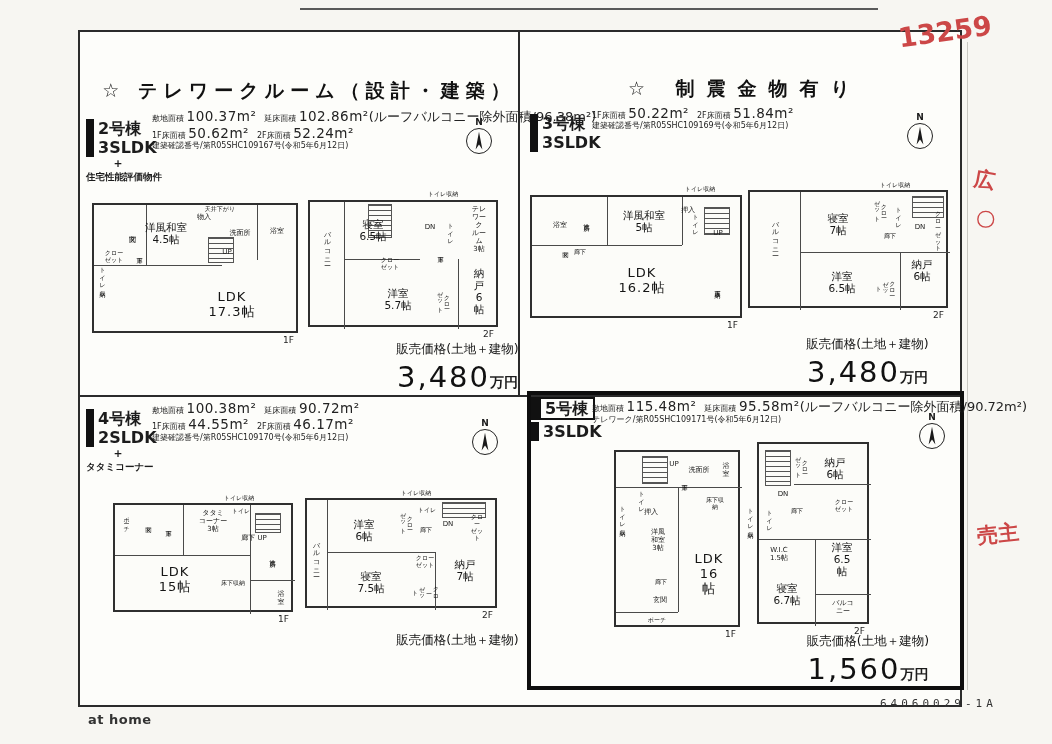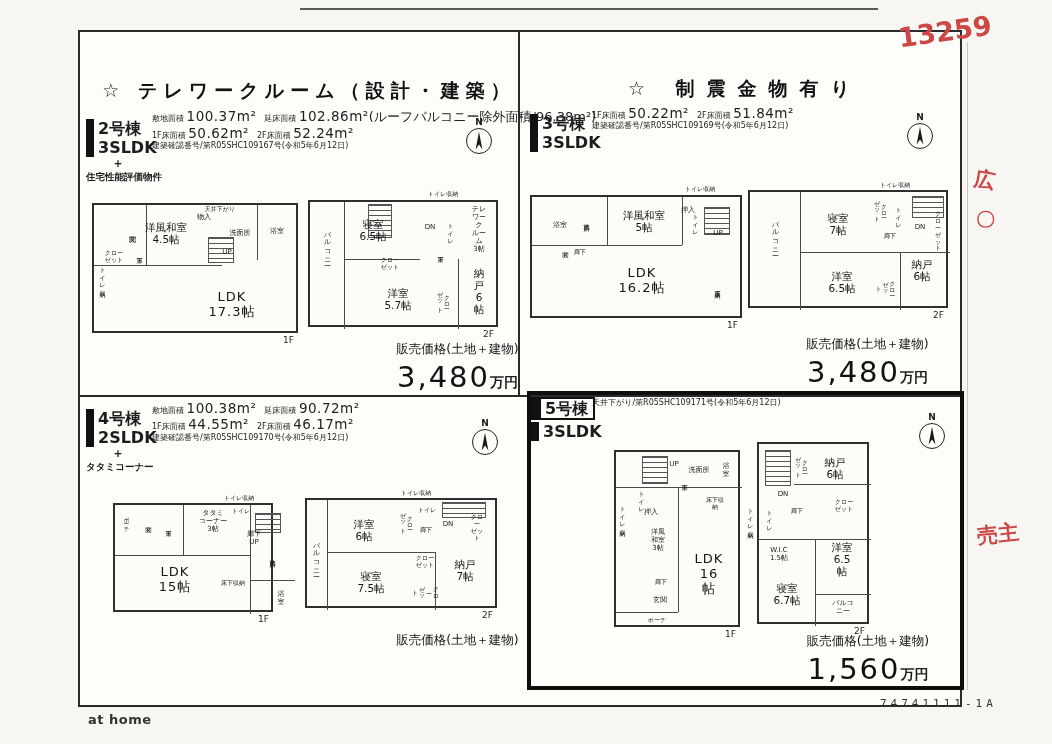--- a/index.html
+++ b/index.html
@@ -210,21 +210,21 @@
 </div>
 <div class="abs compass" style="left:468px;top:419px">
   <div class="compass-n">N</div>
   <div class="compass-circle">
       <svg width="22" height="22" viewBox="0 0 26 26">
         <polygon points="13,2 17,23 13,17 9,23" fill="#1a1a1a"></polygon>
       </svg>
     </div>
 </div>
 
-<div class="plan" style="left:113px;top:503px;width:160px;height:109px">
+<div class="plan" style="left:113px;top:503px;width:180px;height:109px">
   <div class="wline" style="left:0;top:50px;width:135px;height:1px"></div>
   <div class="wline" style="left:68px;top:0;width:1px;height:50px"></div>
   <div class="wline" style="left:135px;top:0;width:1px;height:109px"></div>
   <div class="wline" style="left:135px;top:75px;width:45px;height:1px"></div>
   <div class="stairs" style="left:140px;top:8px;width:26px;height:20px"></div>
   <span class="room vert tiny" style="left:11px;top:16px">ポーチ</span>
   <span class="room vert tiny" style="left:33px;top:17px">玄関</span>
   <span class="room vert tiny" style="left:53px;top:21px">廊下</span>
   <span class="room sm" style="left:98px;top:16px">タタミ
 コーナー
@@ -270,21 +270,22 @@
 <div class="abs price-block" style="left:335px;top:632px;width:245px">
   <div class="price-label">販売価格(土地＋建物)</div>
 </div>
 
 <div class="abs unit5box"></div>
 <div class="abs" style="left:531px;top:397px">
   <span class="name-box"><span class="name-line">5号棟</span></span>
   <span class="name-line" style="margin-top:2px">3SLDK</span>
 </div>
 <div class="abs specs" style="left:592px;top:399px">
-  <div class="spec-line">天井下がり/第R05SHC109171号(令和5年6月12日)</div>
+  <div class="spec-line"><span>敷地面積</span> <span class="spec-val">115.48m²</span>　<span>延床面積</span> <span class="spec-val">95.58m²</span><span class="spec-note">(ルーフバルコニー除外面積/90.72m²)</span></div>
+  <div class="spec-line">テレワーク/第R05SHC109171号(令和5年6月12日)</div>
 </div>
 <div class="abs compass" style="left:915px;top:413px">
   <div class="compass-n">N</div>
   <div class="compass-circle">
       <svg width="22" height="22" viewBox="0 0 26 26">
         <polygon points="13,2 17,23 13,17 9,23" fill="#1a1a1a"></polygon>
       </svg>
     </div>
 </div>
 
@@ -337,18 +338,18 @@
   <span class="room sm" style="left:84px;top:163px">バルコニー</span>
   <span class="floor-tag">2F</span>
 </div>
 
 <div class="abs price-block" style="left:778px;top:633px;width:180px">
   <div class="price-label">販売価格(土地＋建物)</div>
   <div class="price-row"><span class="price-val">1,560</span><span class="price-unit">万円</span></div>
 </div>
 
 <div class="abs logo" style="left:88px;top:712px">at home</div>
-<div class="abs code" style="left:880px;top:697px">74741111-1A</div>
+<div class="abs code" style="left:880px;top:697px">64060029-1A</div>
 
 <div class="abs hand" style="left:898px;top:16px;font-size:27px;transform:rotate(-8deg)">13259</div>
 <div class="abs hand" style="left:974px;top:166px;font-size:21px;transform:rotate(10deg)">広</div>
 <div class="abs hand" style="left:976px;top:207px;font-size:19px">〇</div>
 <div class="abs hand" style="left:977px;top:520px;font-size:21px;transform:rotate(-6deg)">売主</div>
 
 </body></html>

